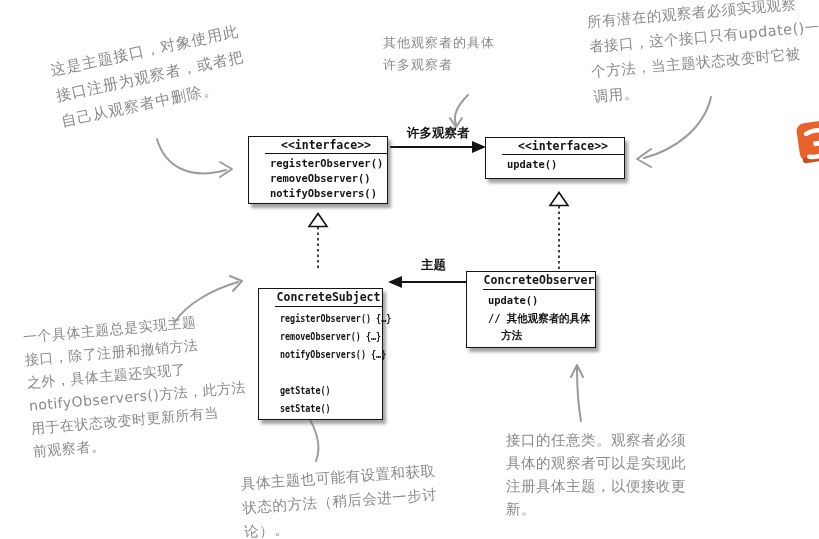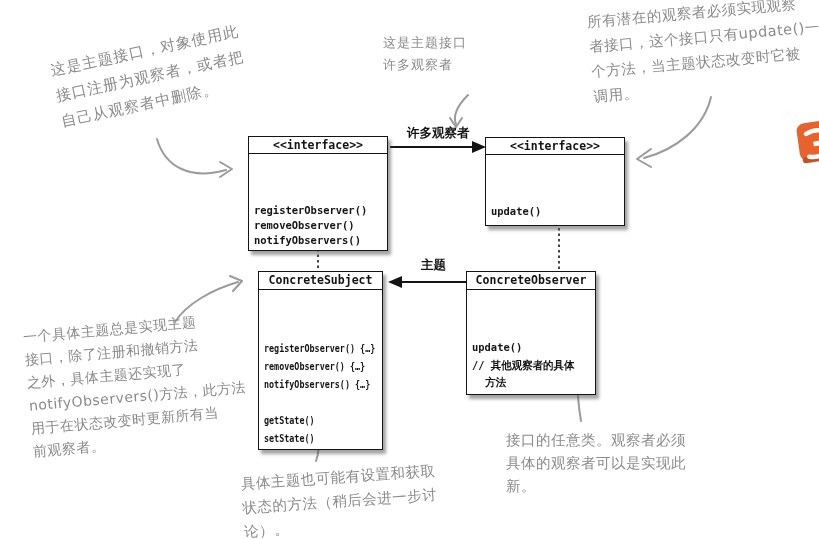--- a/index.html
+++ b/index.html
@@ -15,33 +15,34 @@
   .note-observer-interface{left:586px;top:10px;font-size:14.5px;line-height:25px;letter-spacing:0.5px;transform:rotate(-5deg);transform-origin:0 0;}
   .note-concrete-subject{left:22px;top:326px;font-size:14px;line-height:23px;letter-spacing:0.5px;transform:rotate(-5deg);transform-origin:0 0;}
   .note-get-set-state{left:240px;top:472px;font-size:14.5px;line-height:24px;letter-spacing:0.5px;transform:rotate(-4deg);transform-origin:0 0;}
   .note-concrete-observer{left:506px;top:429px;font-size:14.5px;line-height:23px;letter-spacing:0.5px;}
   
   .uml-box{
     position:absolute;background:#fff;border:1.6px solid #141414;
     box-shadow:3px 4px 3px rgba(90,90,90,0.55);
     font-family:"DejaVu Sans Mono","Liberation Mono",monospace;font-weight:bold;color:#141414;
     box-sizing:border-box;
+    padding-left:16px;
   }
   .uml-header{border-bottom:1.6px solid #141414;text-align:center;padding:2px 0 1px;}
   .uml-header div{font-size:11.5px;line-height:13px;}
   .uml-title{border-bottom:1.6px solid #141414;text-align:center;font-size:11.5px;line-height:17px;}
-  .uml-methods{padding:2px 0 2px 5px;margin-top:47px;}
+  .uml-methods{padding:2px 0 2px 5px;}
   .m-line{font-size:11px;line-height:15px;white-space:nowrap;transform:scaleX(0.95);transform-origin:0 50%;}
   .m-line-cs{font-size:10.5px;line-height:18px;white-space:nowrap;transform:scaleX(0.8);transform-origin:0 50%;}
   .m-line-co{font-size:11px;line-height:17.5px;white-space:nowrap;transform:scaleX(0.95);transform-origin:0 50%;}
   .m-indent{padding-left:14px;}
   .m-spacer{height:18px;}
   .box-subject{left:248px;top:136px;width:140px;}
   .box-observer{left:485px;top:137px;width:140px;}
-  .box-concrete-subject{left:258px;top:271px;width:125px;}
+  .box-concrete-subject{left:258px;top:288px;width:125px;}
   .box-concrete-observer{left:466px;top:271px;width:130px;}
   
   .edge-label{position:absolute;font-family:"DejaVu Sans Mono","Liberation Mono",monospace;font-weight:bold;font-size:12.5px;color:#141414;white-space:nowrap;}
   .lbl-many-observers{left:407px;top:125px;}
   .lbl-subject{left:421px;top:257px;}
   
   .overlay{position:absolute;left:0;top:0;width:819px;height:539px;pointer-events:none;}
   
   .logo{position:absolute;left:793px;top:110px;width:30px;height:60px;}
 </style>
@@ -100,21 +101,21 @@
     </g>
   </svg>
 
   <div class="note note-subject-interface">
     <div>这是主题接口，对象使用此</div>
     <div>接口注册为观察者，或者把</div>
     <div>自己从观察者中删除。</div>
   </div>
 
   <div class="note note-many-observers">
-    <div>这是主题接口</div>
+    <div>其他观察者的具体</div>
     <div>许多观察者</div>
   </div>
 
   <div class="note note-observer-interface">
     <div>所有潜在的观察者必须实现观察</div>
     <div>者接口，这个接口只有update()一</div>
     <div>个方法，当主题状态改变时它被</div>
     <div>调用。</div>
   </div>
 
@@ -129,20 +130,21 @@
 
   <div class="note note-get-set-state">
     <div>具体主题也可能有设置和获取</div>
     <div>状态的方法（稍后会进一步讨</div>
     <div>论）。</div>
   </div>
 
   <div class="note note-concrete-observer">
     <div>接口的任意类。观察者必须</div>
     <div>具体的观察者可以是实现此</div>
+    <div>注册具体主题，以便接收更</div>
     <div>新。</div>
   </div>
 
   <div class="uml-box box-subject">
     <div class="uml-header">
       <div>&lt;&lt;interface&gt;&gt;</div>
     </div>
     <div class="uml-methods">
       <div class="m-line">registerObserver()</div>
       <div class="m-line">removeObserver()</div>

